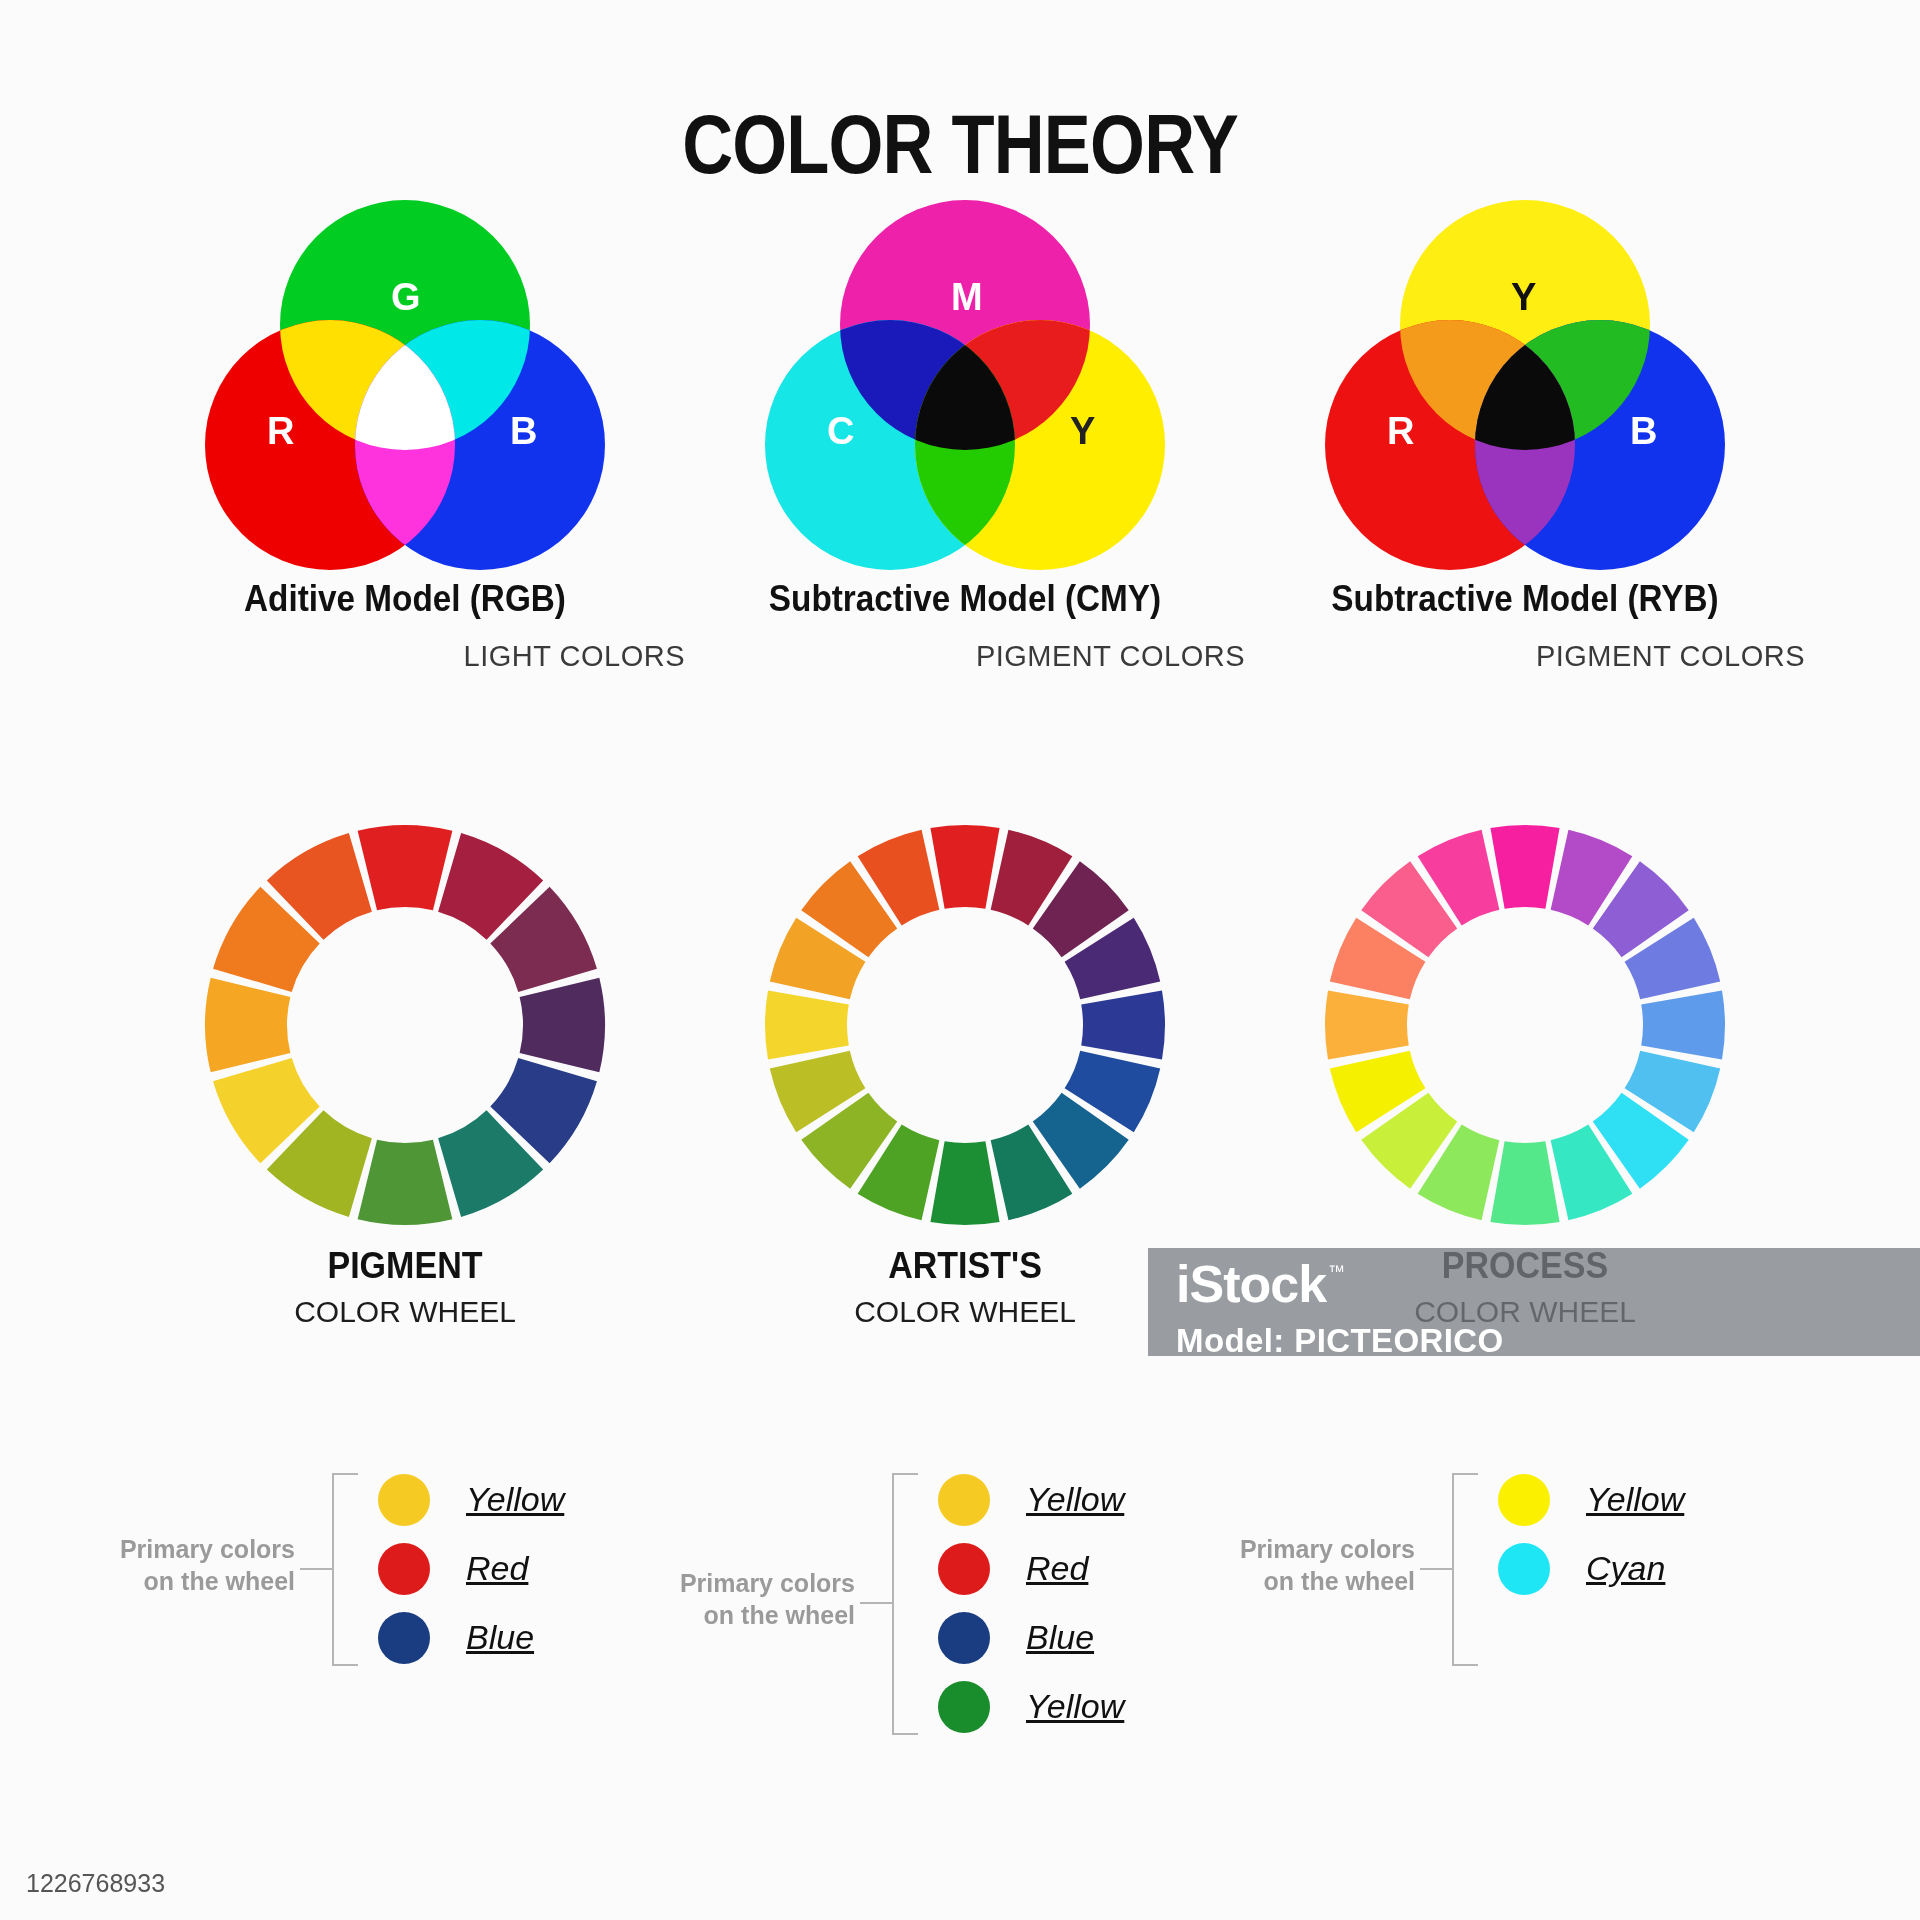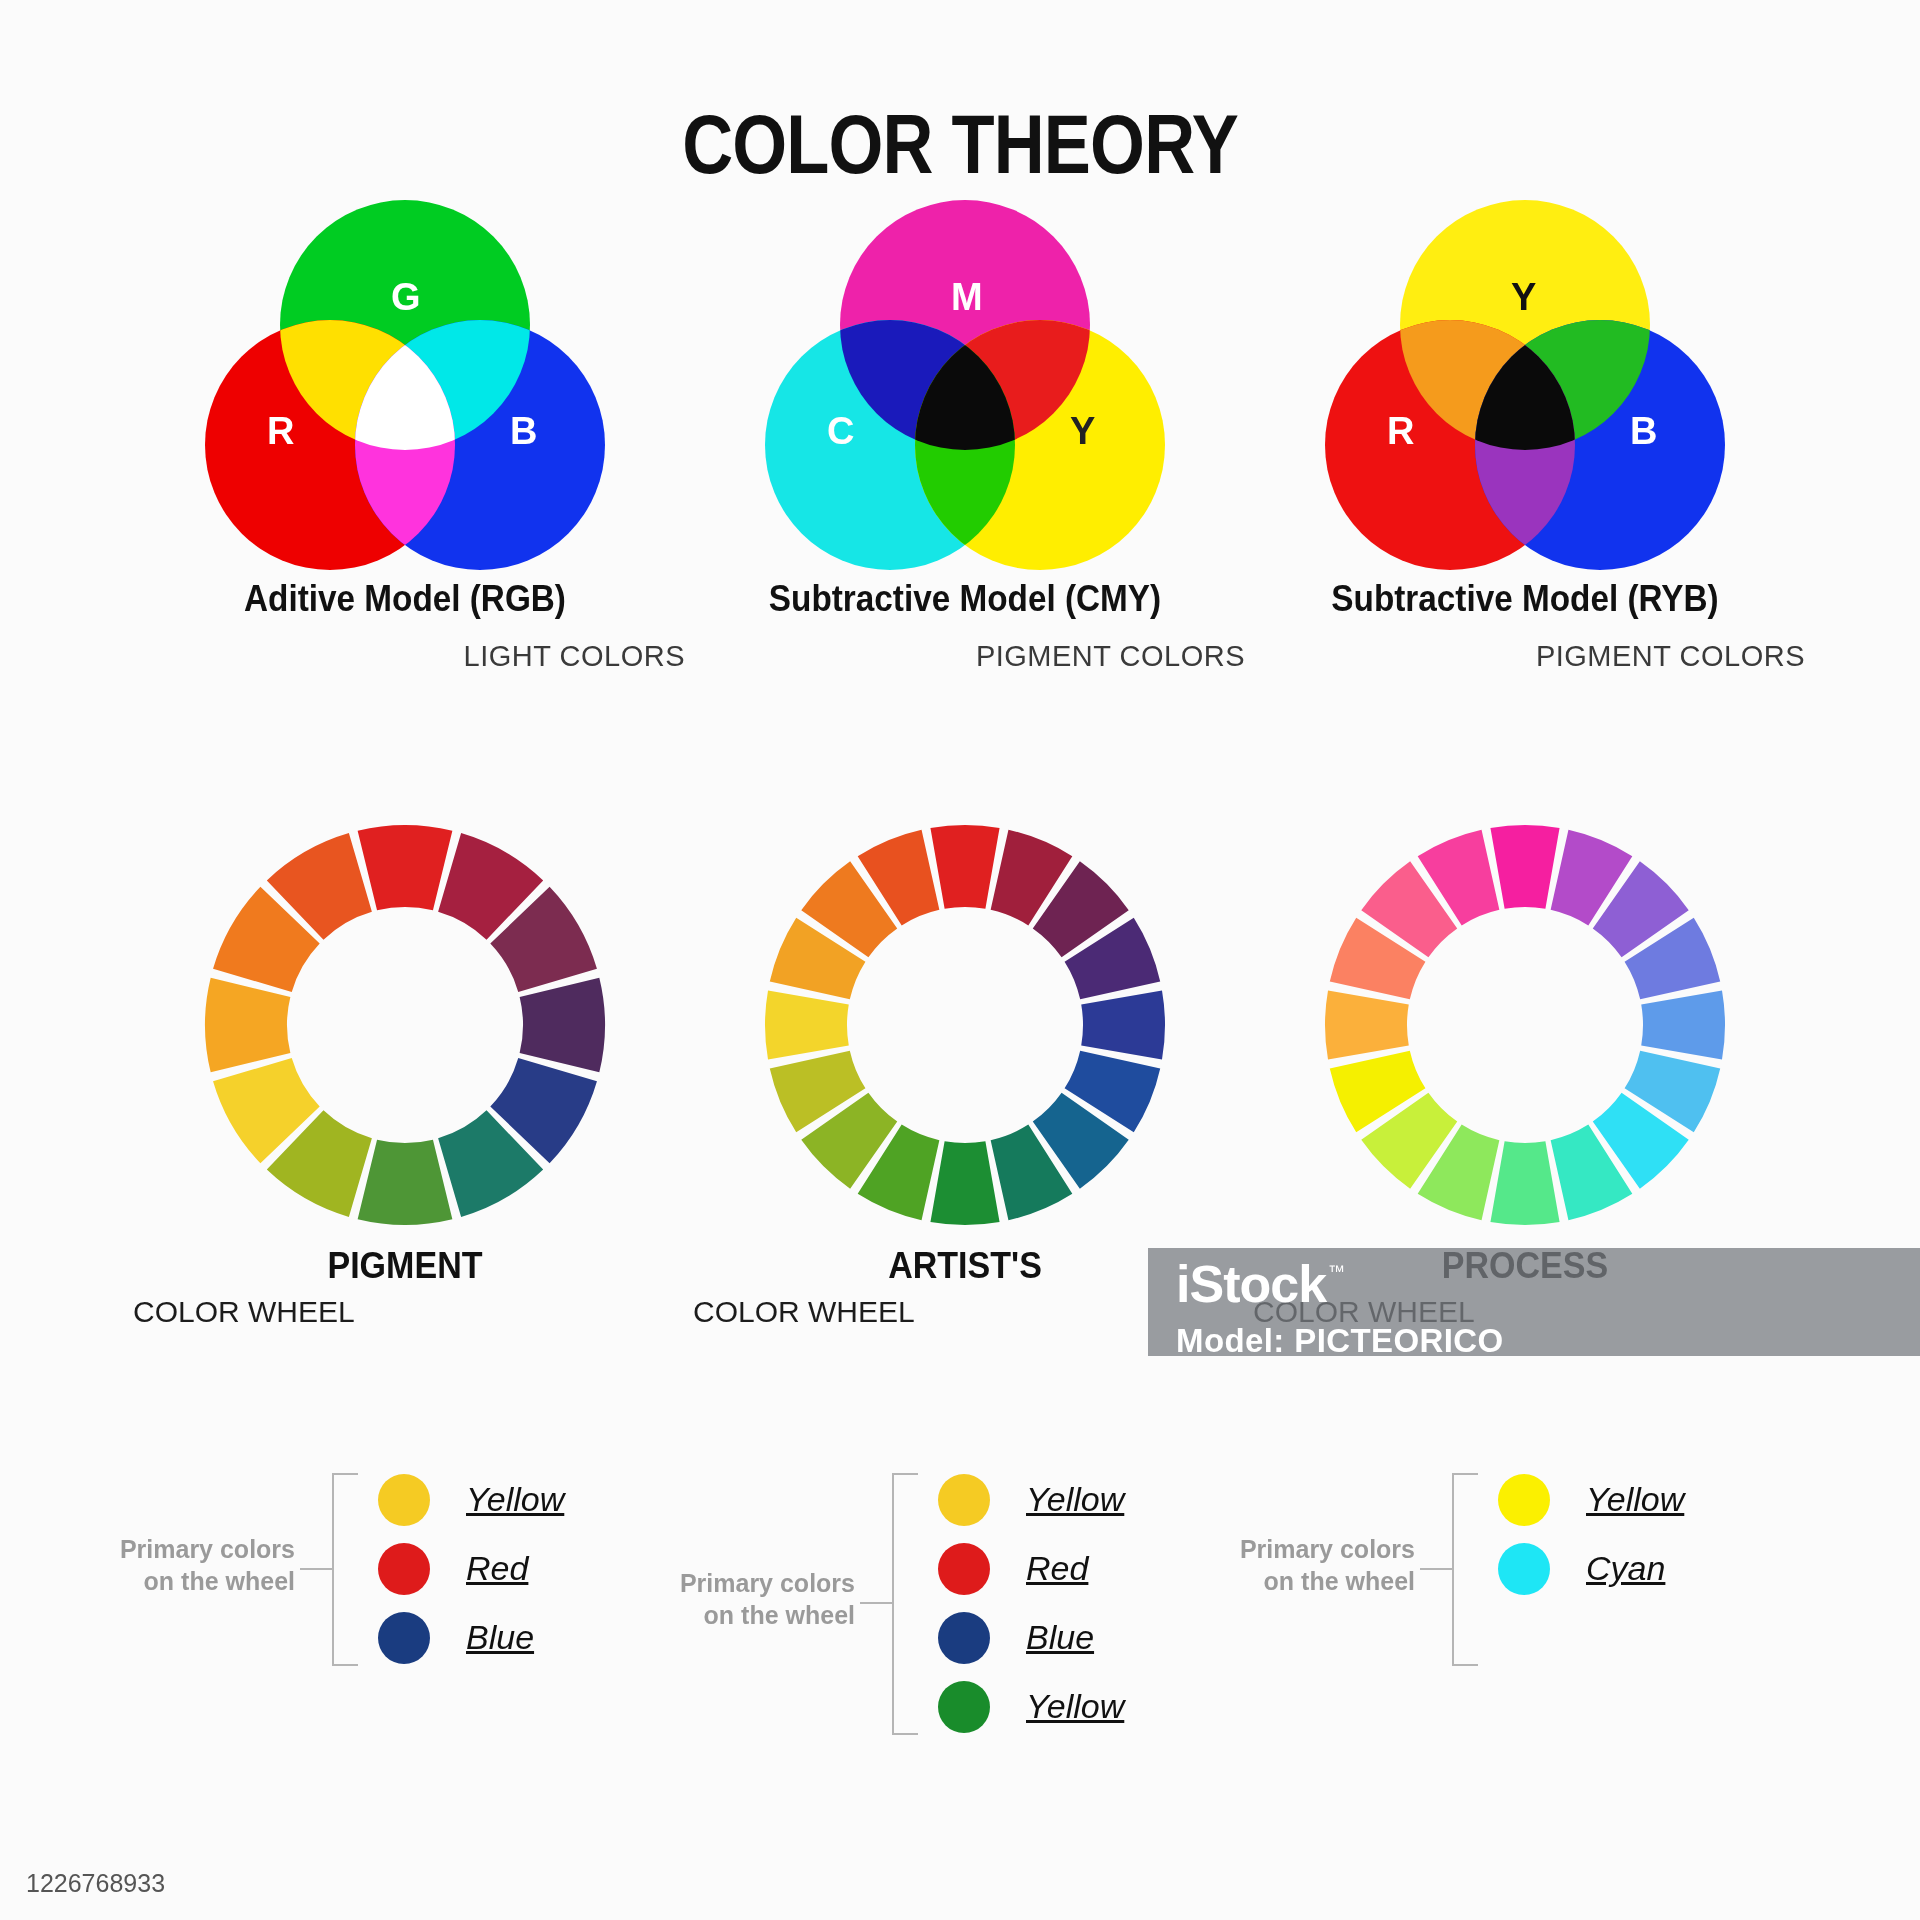--- a/index.html
+++ b/index.html
@@ -134,22 +134,23 @@
     font-size: 37px;
     font-weight: bold;
     color: #111111;
     transform: scaleX(0.92);
     transform-origin: center top;
     letter-spacing: 0px;
   }
   .wheel-sub {
     position: absolute;
     top: 475px;
-    left: 8px;
+    left: 0;
     width: 560px;
+    text-align: center;
     font-size: 30px;
     font-weight: 400;
     color: #1c1c1c;
   }
 
   
   .legend {
     position: absolute;
     height: 300px;
   }

